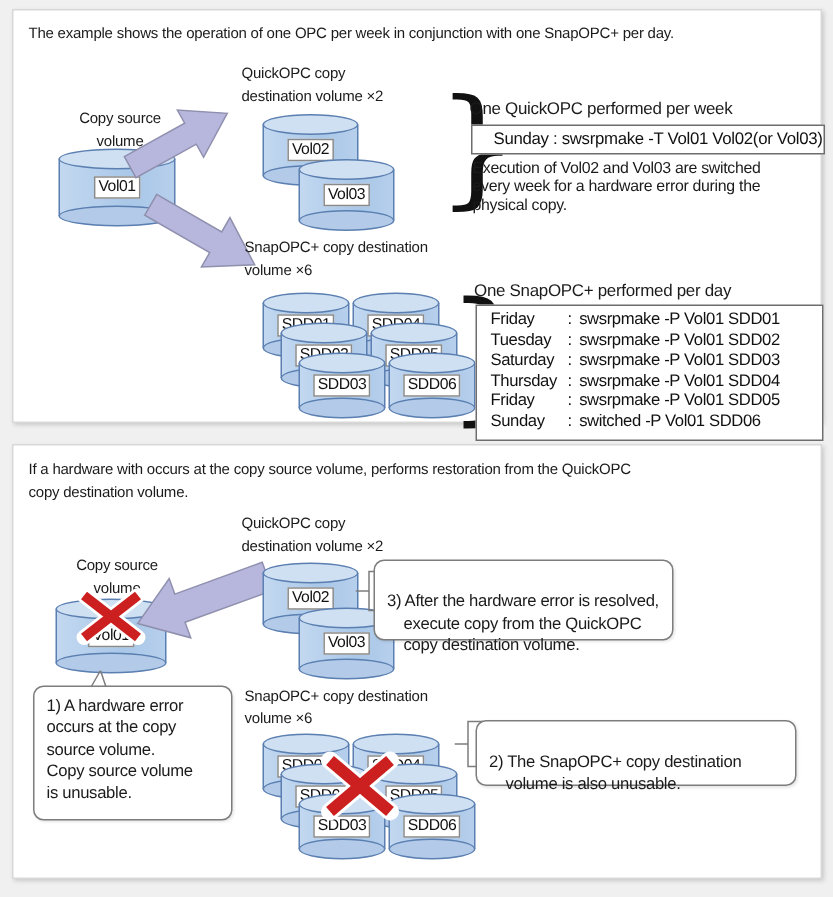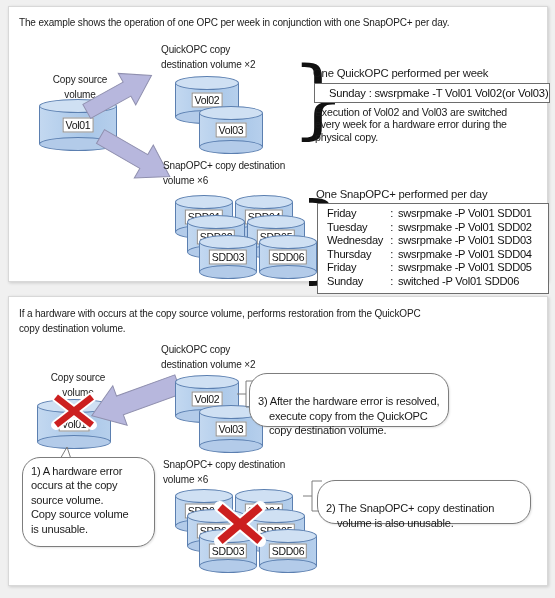--- a/index.html
+++ b/index.html
@@ -112,21 +112,21 @@
   .sched td { font-size: 11.1px; line-height: 13.6px; color:#111;
               letter-spacing: -0.25px; white-space: nowrap; padding: 0; }
   .sched td.day { padding-right: 7px; }
   .sched td.col { padding-right: 5px; }
 
   
   .callout {
     position: absolute;
     background: #ffffff;
     border: 1px solid #7d7d7d;
-    border-radius: 18px;
+    border-radius: 7px;
     color: #1b1b1b;
     font-size: 11.1px;
     line-height: 14.4px;
     letter-spacing: -0.2px;
     padding: 6px 8px;
     box-shadow: 1px 1px 2px rgba(0,0,0,0.10);
     white-space: pre-line;
   }
   .callout .hang { display: block; padding-left: 11px; text-indent: -11px; }
 
@@ -252,21 +252,21 @@
               <td class="day">Friday</td>
               <td class="col">:</td>
               <td>swsrpmake -P Vol01 SDD01</td>
             </tr>
             <tr>
               <td class="day">Tuesday</td>
               <td class="col">:</td>
               <td>swsrpmake -P Vol01 SDD02</td>
             </tr>
             <tr>
-              <td class="day">Wednesday</td>
+              <td class="day">Saturday</td>
               <td class="col">:</td>
               <td>swsrpmake -P Vol01 SDD03</td>
             </tr>
             <tr>
               <td class="day">Thursday</td>
               <td class="col">:</td>
               <td>swsrpmake -P Vol01 SDD04</td>
             </tr>
             <tr>
               <td class="day">Friday</td>

